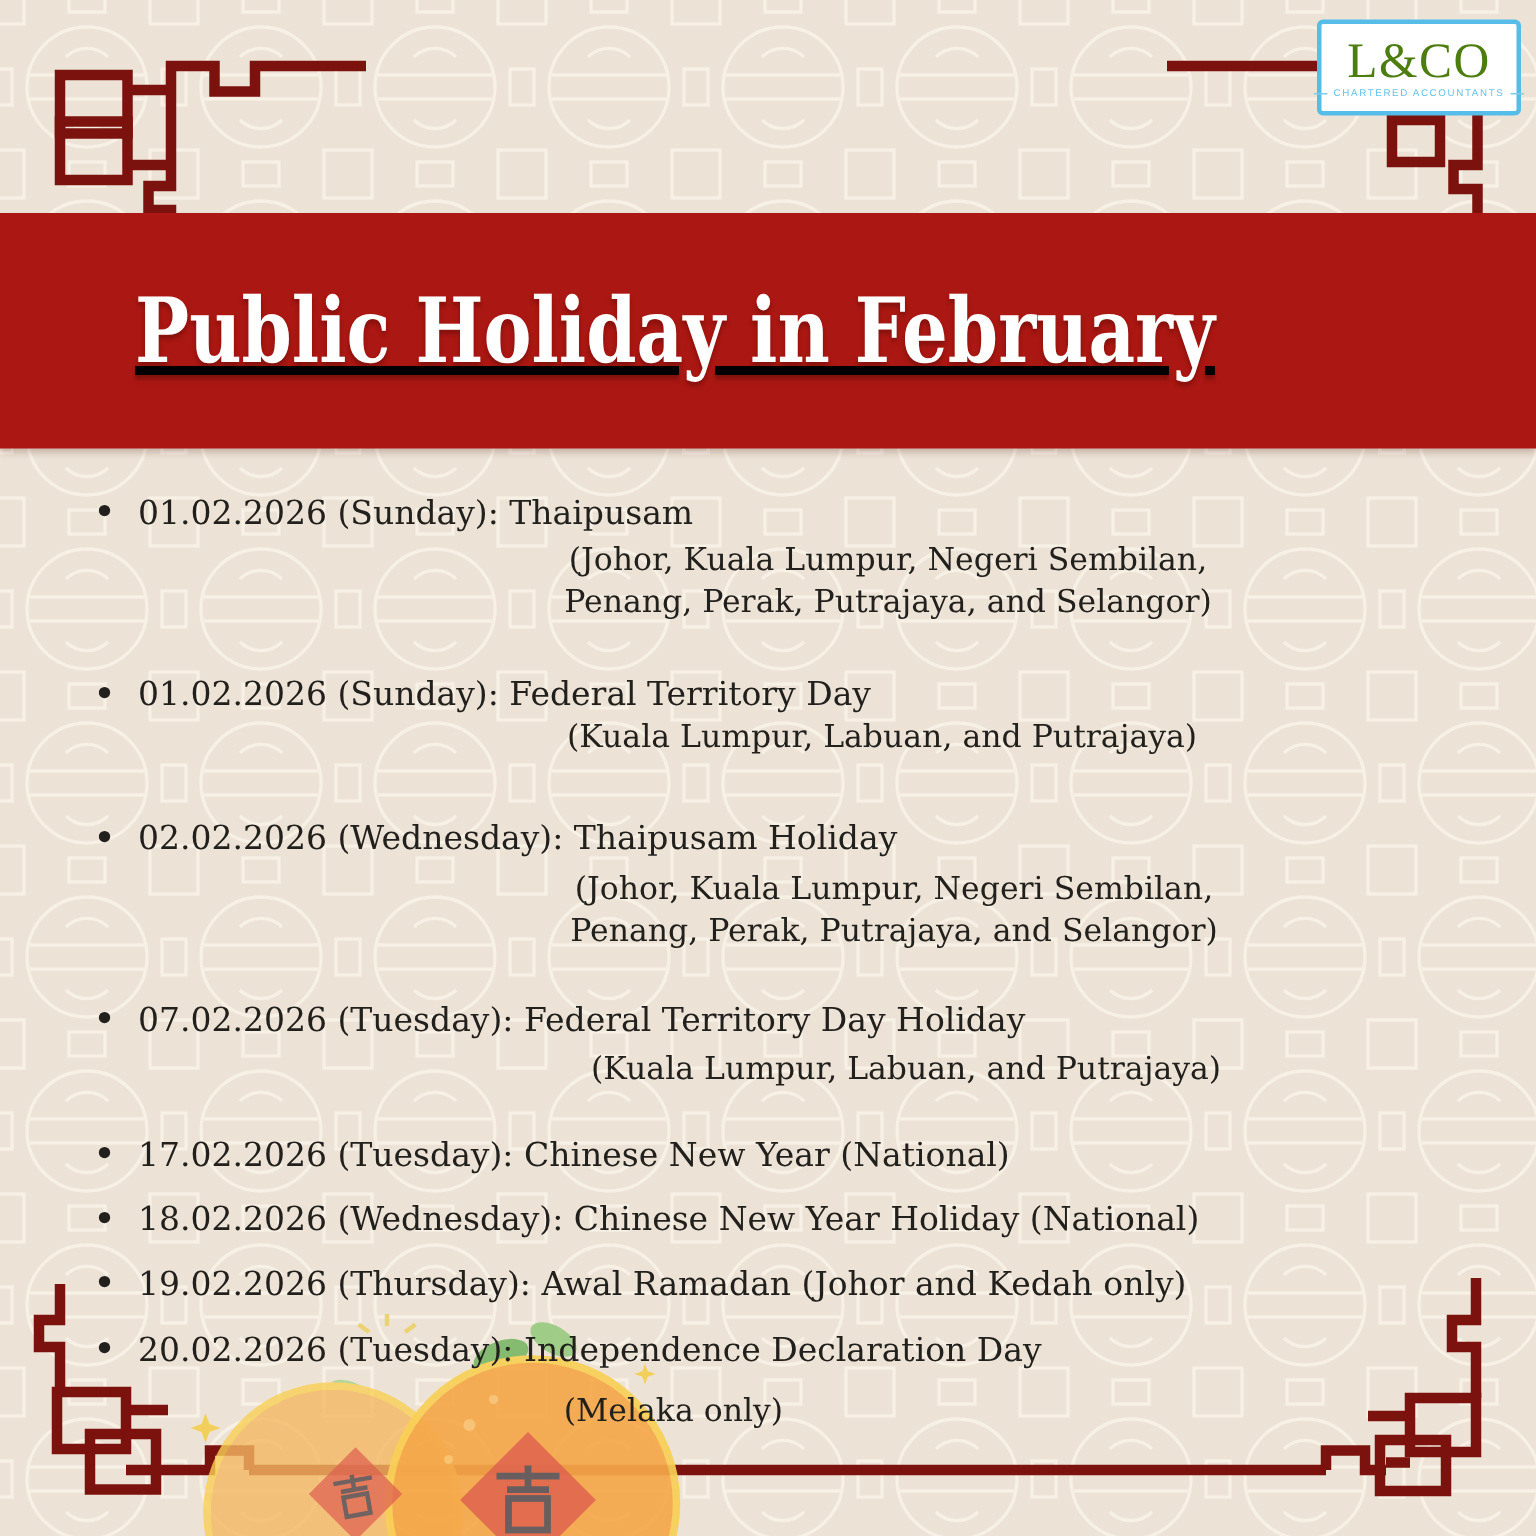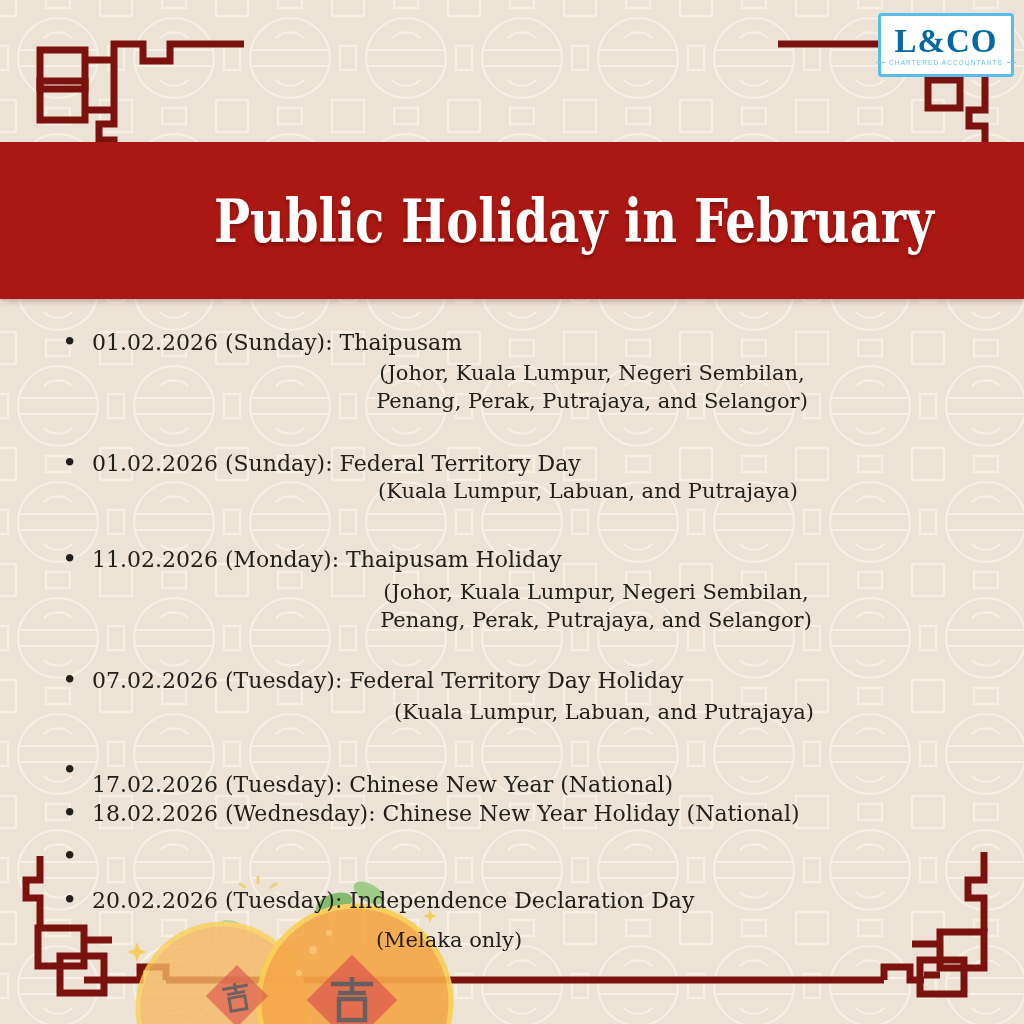--- a/index.html
+++ b/index.html
@@ -1,30 +1,30 @@
 <!DOCTYPE html>
 <html><head>
 <meta charset="utf-8">
 <style>
   html,body{margin:0;padding:0;}
   body{width:1024px;height:1024px;overflow:hidden;background:#ece3d6;font-family:"DejaVu Serif",serif;}
   #stage{position:relative;width:1024px;height:1024px;overflow:hidden;}
   svg.layer{position:absolute;left:0;top:0;pointer-events:none;}
   
   .banner{position:absolute;left:0;top:142px;width:1024px;height:157px;background:#ab1712;
-          display:flex;align-items:center;justify-content:flex-end;box-shadow:0 3px 5px rgba(80,20,10,.25);}
+          display:flex;align-items:center;justify-content:flex-start;box-shadow:0 3px 5px rgba(80,20,10,.25);text-decoration:underline;}
   .banner .title{display:inline-block;transform:scaleX(.8);font-family:"DejaVu Serif",serif;
           font-weight:bold;font-size:60px;color:#ffffff;white-space:nowrap;
           text-shadow:0 3px 3px rgba(70,10,8,.4);letter-spacing:0px;}
   
   .logo{position:absolute;left:878px;top:13px;width:136px;height:64px;background:#ffffff;
         border:3px solid #56bce8;border-radius:4px;box-sizing:border-box;
         display:flex;flex-direction:column;align-items:center;justify-content:center;gap:1px;}
-  .logo .name{font-family:"Liberation Serif",serif;font-weight:bold;font-size:33px;line-height:33px;
-        color:#0369a1;letter-spacing:1px;}
+  .logo .name{font-family:"Liberation Serif",serif;font-weight:normal;font-size:33px;line-height:33px;
+        color:#4d7c0f;letter-spacing:1px;}
   .logo .subrow{display:flex;align-items:center;gap:4px;}
   .logo .hairline{width:9px;height:0;border-top:1.5px solid #7ccbee;}
   .logo .subtitle{font-family:"Liberation Sans",sans-serif;font-size:6.5px;letter-spacing:1.1px;
         color:#64c3ea;white-space:nowrap;}
   
   #holiday-list{position:absolute;left:0;top:0;width:1024px;height:1024px;z-index:5;}
   .item-main{position:absolute;left:92px;font-size:22px;line-height:1.15;color:#22201d;white-space:nowrap;}
   .item-bullet{position:absolute;left:62px;font-size:26px;line-height:1.15;color:#22201d;}
   .item-region{position:absolute;left:0;width:1024px;text-align:center;font-size:21px;
         line-height:1.15;color:#22201d;white-space:nowrap;}
@@ -142,29 +142,30 @@
 
   <div id="holiday-list">
       <span class="item-bullet" style="top: 328px;">•</span>
       <span class="item-main" style="top: 330px;">01.02.2026 (Sunday): Thaipusam</span>
       <div class="item-region" style="top: 361px; transform: translateX(80px);">(Johor, Kuala Lumpur, Negeri Sembilan,</div>
       <div class="item-region" style="top: 389px; transform: translateX(80px);">Penang, Perak, Putrajaya, and Selangor)</div>
       <span class="item-bullet" style="top: 449px;">•</span>
       <span class="item-main" style="top: 451px;">01.02.2026 (Sunday): Federal Territory Day</span>
       <div class="item-region" style="top: 479px; transform: translateX(76px);">(Kuala Lumpur, Labuan, and Putrajaya)</div>
       <span class="item-bullet" style="top: 545px;">•</span>
-      <span class="item-main" style="top: 547px;">11.02.2026 (Monday): Thaipusam Holiday</span>
+      <span class="item-main" style="top: 547px;">02.02.2026 (Wednesday): Thaipusam Holiday</span>
       <div class="item-region" style="top: 580px; transform: translateX(84px);">(Johor, Kuala Lumpur, Negeri Sembilan,</div>
       <div class="item-region" style="top: 608px; transform: translateX(84px);">Penang, Perak, Putrajaya, and Selangor)</div>
       <span class="item-bullet" style="top: 666px;">•</span>
       <span class="item-main" style="top: 668px;">07.02.2026 (Tuesday): Federal Territory Day Holiday</span>
       <div class="item-region" style="top: 700px; transform: translateX(92px);">(Kuala Lumpur, Labuan, and Putrajaya)</div>
       <span class="item-bullet" style="top: 756px;">•</span>
-      <span class="item-main" style="top: 758px; margin-top: 14px;">17.02.2026 (Tuesday): Chinese New Year (National)</span>
+      <span class="item-main" style="top: 758px;">17.02.2026 (Tuesday): Chinese New Year (National)</span>
       <span class="item-bullet" style="top: 799px;">•</span>
       <span class="item-main" style="top: 801px;">18.02.2026 (Wednesday): Chinese New Year Holiday (National)</span>
       <span class="item-bullet" style="top: 842px;">•</span>
+      <span class="item-main" style="top: 844px;">19.02.2026 (Thursday): Awal Ramadan (Johor and Kedah only)</span>
       <span class="item-bullet" style="top: 886px;">•</span>
       <span class="item-main" style="top: 888px;">20.02.2026 (Tuesday): Independence Declaration Day</span>
       <div class="item-region" style="top: 928px; transform: translateX(-63px);">(Melaka only)</div>
     </div>
 
 </div>
 
 </body></html>

